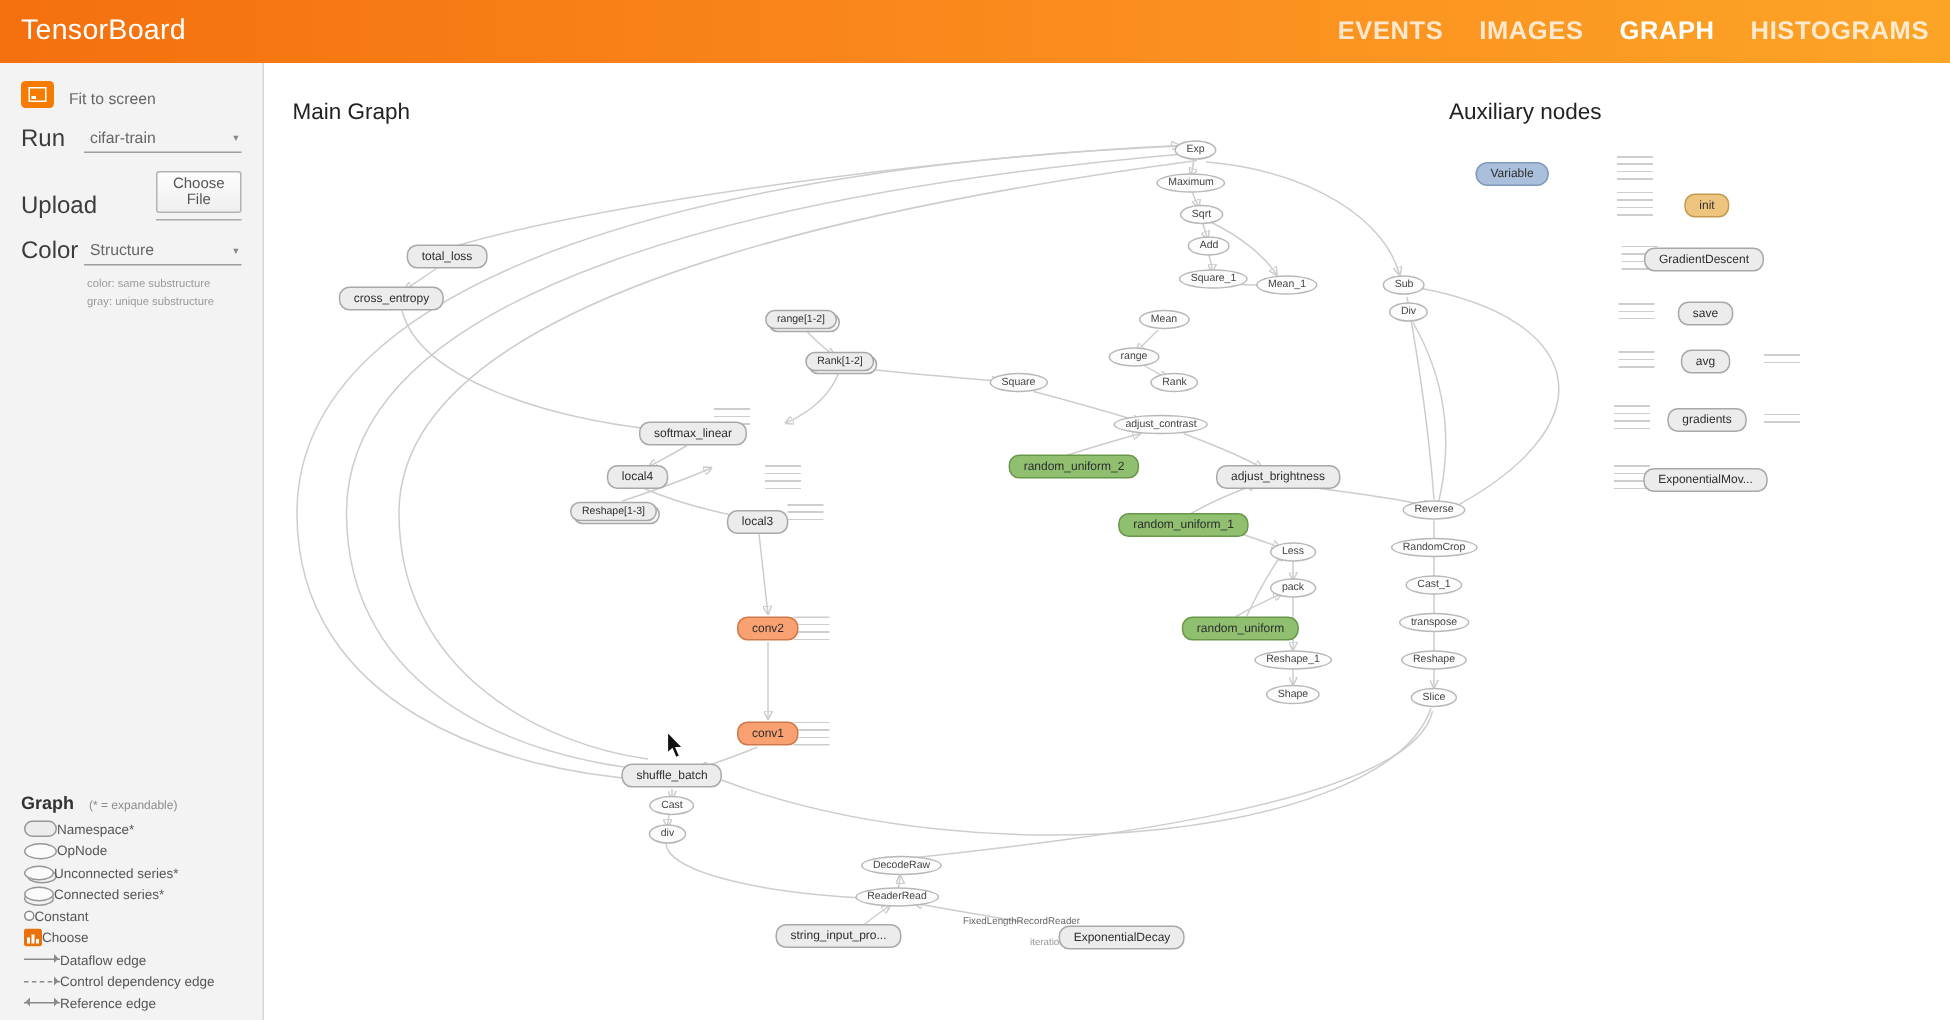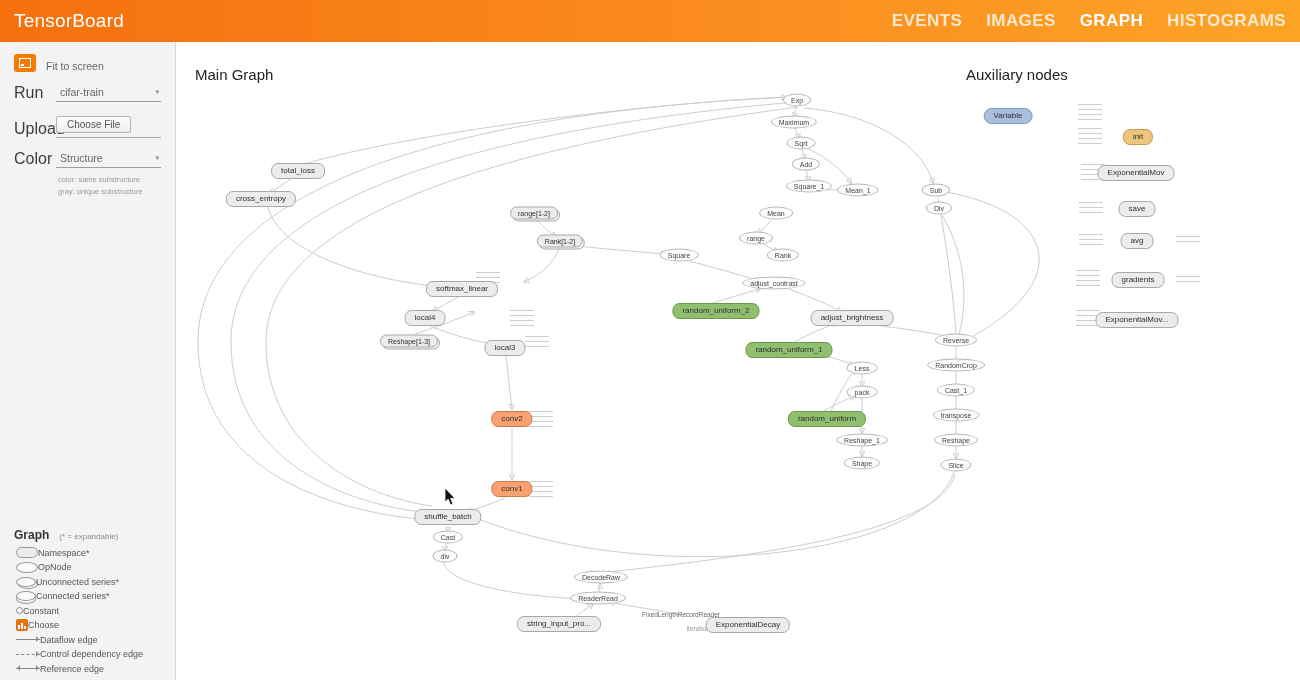--- a/index.html
+++ b/index.html
@@ -19,21 +19,21 @@
   .fit-btn{width:22px;height:18px;background:#f57c00;border-radius:3px;border:none;
     display:flex;align-items:center;justify-content:center;cursor:pointer;padding:0;}
   .fit-glyph{width:10px;height:8px;border:1px solid #fff;position:relative;}
   .fit-glyph::after{content:"";position:absolute;left:1px;bottom:1px;width:3px;height:2px;background:#fff;}
   .fit-label{font-size:10.5px;color:#666;}
   .ctl-row{display:flex;align-items:flex-end;margin:12px 14px 0 14px;}
   .ctl-label{font-size:16px;color:#3c3c3c;width:42px;flex:none;}
   .select{flex:1;border-bottom:1px solid #9e9e9e;font-size:10.5px;color:#666;
     padding:2px 2px 3px 4px;display:flex;justify-content:space-between;align-items:center;cursor:pointer;}
   .caret{font-size:7px;color:#888;}
-  .upload-ctl{flex:1;border-bottom:1px solid #aaa;padding-bottom:4px;}
+  .upload-ctl{flex:1;border-bottom:1px solid #aaa;padding-bottom:4px;margin-left:48px;}
   .choose-btn{font-size:10px;color:#555;padding:2px 10px;border:1px solid #b3b3b3;border-radius:2px;
     background:linear-gradient(#fdfdfd,#efefef);cursor:pointer;}
   .hints{margin:6px 0 0 58px;font-size:7.5px;color:#9a9a9a;line-height:1.55;}
   .legend{position:absolute;left:0;right:0;bottom:4px;padding-left:14px;}
   .legend-title-row{display:flex;align-items:baseline;gap:10px;margin-bottom:4px;}
   .legend-title{font-size:12px;font-weight:700;color:#333;}
   .legend-note{font-size:8px;color:#8b8b8b;}
   .legend-row{display:flex;align-items:center;height:14.5px;}
   .legend-row .licon{flex:none;margin-right:0;}
   .legend-row{gap:0;}
@@ -283,21 +283,21 @@
       <div class="node op" style="left: 272px; top: 495px;">Cast</div>
       <div class="node op" style="left: 269px; top: 514px;">div</div>
       <div class="node op" style="left: 425px; top: 535px;">DecodeRaw</div>
       <div class="node op" style="left: 422px; top: 556px;">ReaderRead</div>
       <div class="node ns" style="left: 383px; top: 582px;">string_input_pro...</div>
       <div class="node op-plain" style="left: 505px; top: 573px;">FixedLengthRecordReader</div>
       <div class="node const-label" style="left: 532px; top: 587px;">iterations 0000</div>
       <div class="node ns" style="left: 572px; top: 583px;">ExponentialDecay</div>
       <div class="node ns blue" style="left: 832px; top: 74px;">Variable</div>
       <div class="node ns init" style="left: 962px; top: 95px;">init</div>
-      <div class="node ns" style="left: 960px; top: 131px;">ExponentialMov</div>
+      <div class="node ns" style="left: 960px; top: 131px;">GradientDescent</div>
       <div class="node ns" style="left: 961px; top: 167px;">save</div>
       <div class="node ns" style="left: 961px; top: 199px;">avg</div>
       <div class="node ns" style="left: 962px; top: 238px;">gradients</div>
       <div class="node ns" style="left: 961px; top: 278px;">ExponentialMov...</div>
     </div>
 
   <div class="chipstack" style="left:300px;top:230px;height:14px"></div>
   <div class="chipstack" style="left:334px;top:268px;height:16px"></div>
   <div class="chipstack" style="left:349px;top:294px;height:12px"></div>
   <div class="chipstack" style="left:353px;top:369px;height:16px"></div>

